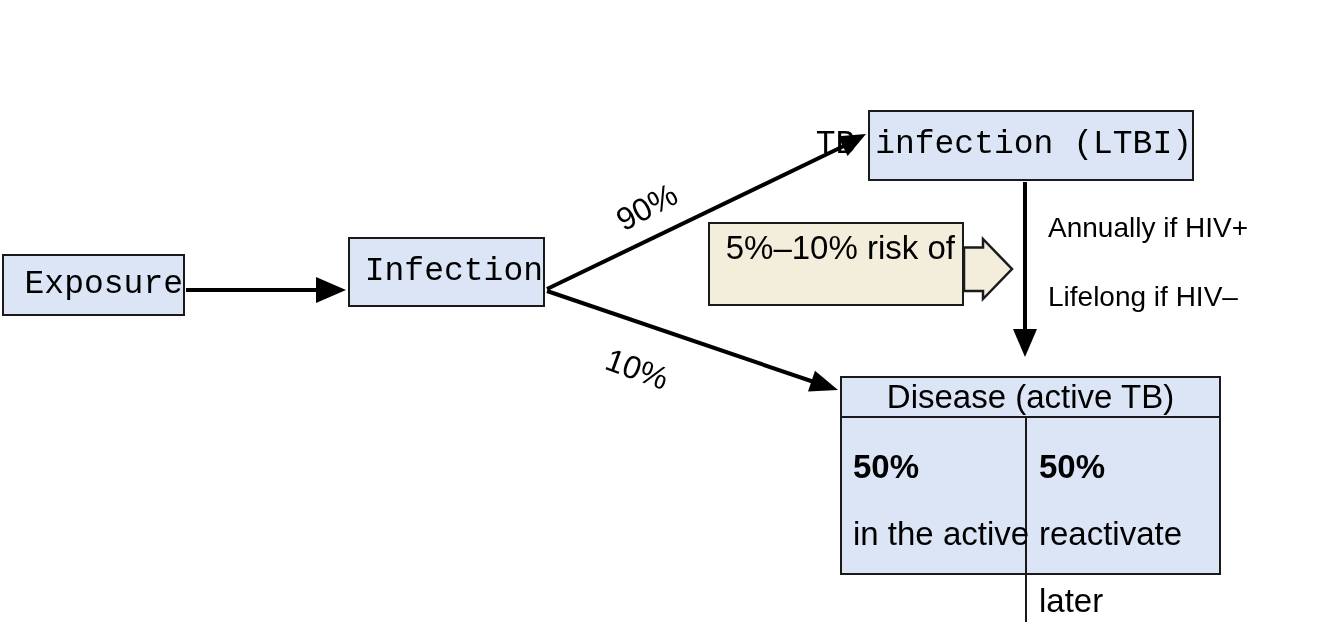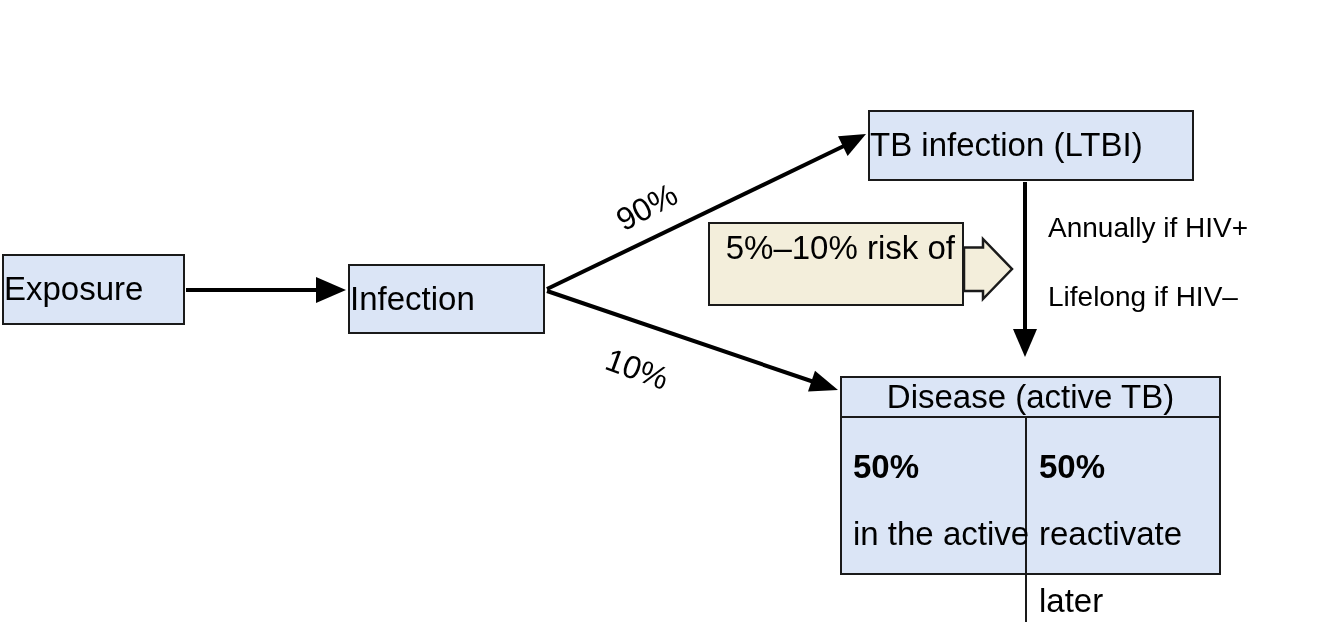--- a/index.html
+++ b/index.html
@@ -20,27 +20,28 @@
     left: 0; top: 0;
     width: 1334px; height: 637px;
   }
   .node {
     position: absolute;
     box-sizing: border-box;
     background: var(--node-fill, #dbe5f6);
     border: 2.5px solid var(--border, #1a1a1a);
     display: flex;
     align-items: center;
-    justify-content: flex-start;
+    justify-content: flex-end;
     font-size: 33px;
     line-height: 1.1;
     white-space: nowrap;
+    font-family: Liberation Mono, monospace;
   }
-  .node-exposure  { left: 2px;   top: 254px; width: 183px; height: 71px; }
-  .node-infection { left: 348px; top: 264px; width: 197px; height: 70px; }
+  .node-exposure  { left: 2px;   top: 254px; width: 183px; height: 62px; }
+  .node-infection { left: 348px; top: 237px; width: 197px; height: 70px; }
   .node-ltbi      { left: 868px; top: 110px; width: 326px; height: 71px; }
 
   .edge-label {
     position: absolute;
     width: 90px;
     text-align: center;
     font-size: 32px;
     white-space: nowrap;
   }
   .edge-label-90 { left: 602px; top: 189px; transform: rotate(-28deg); }

